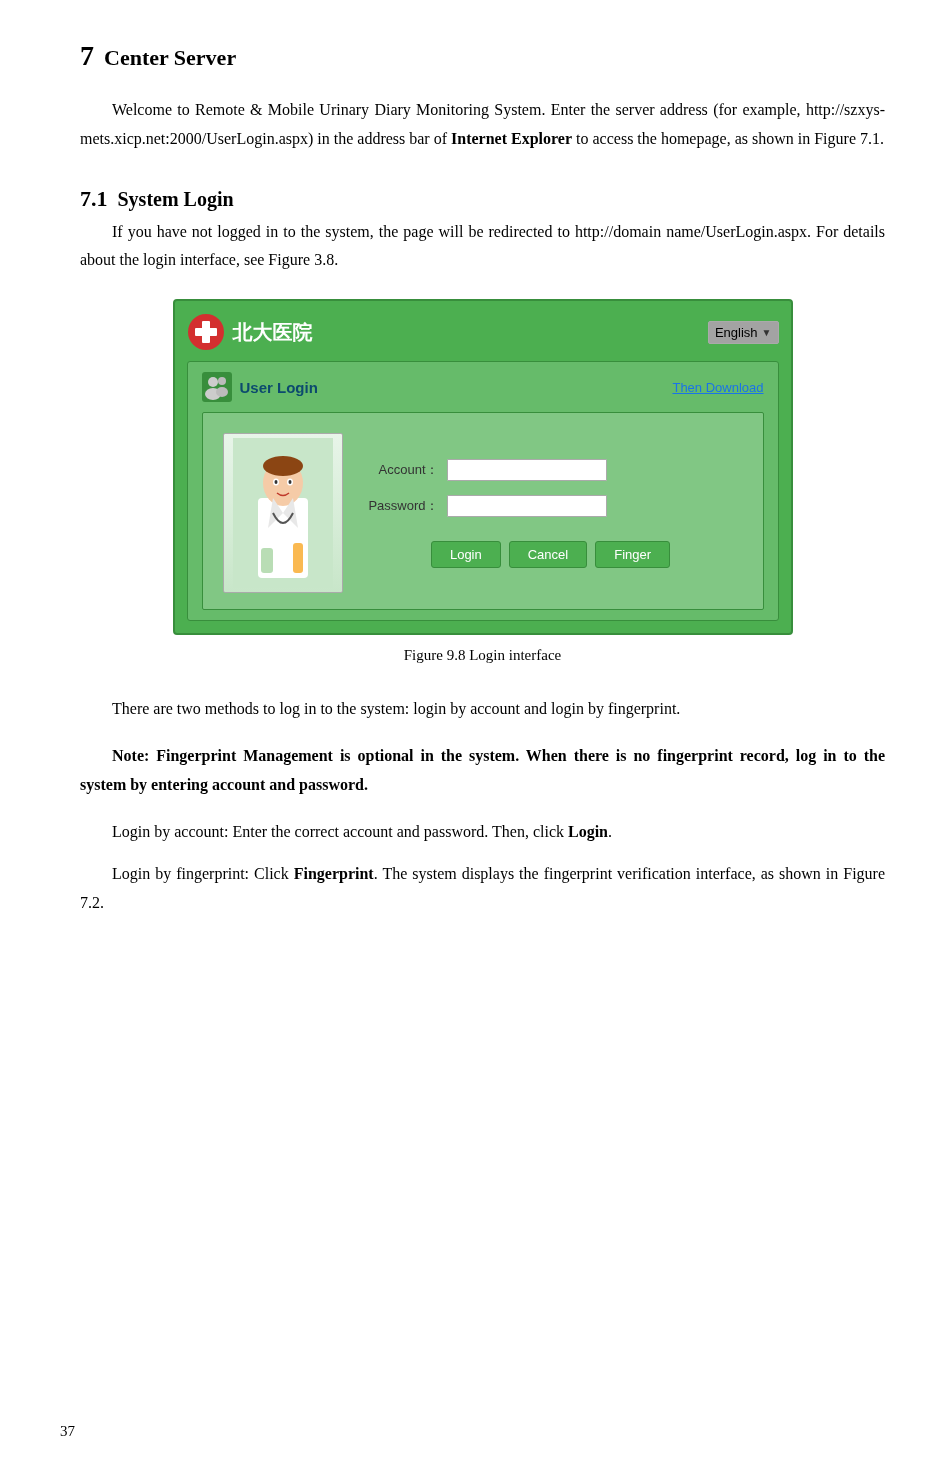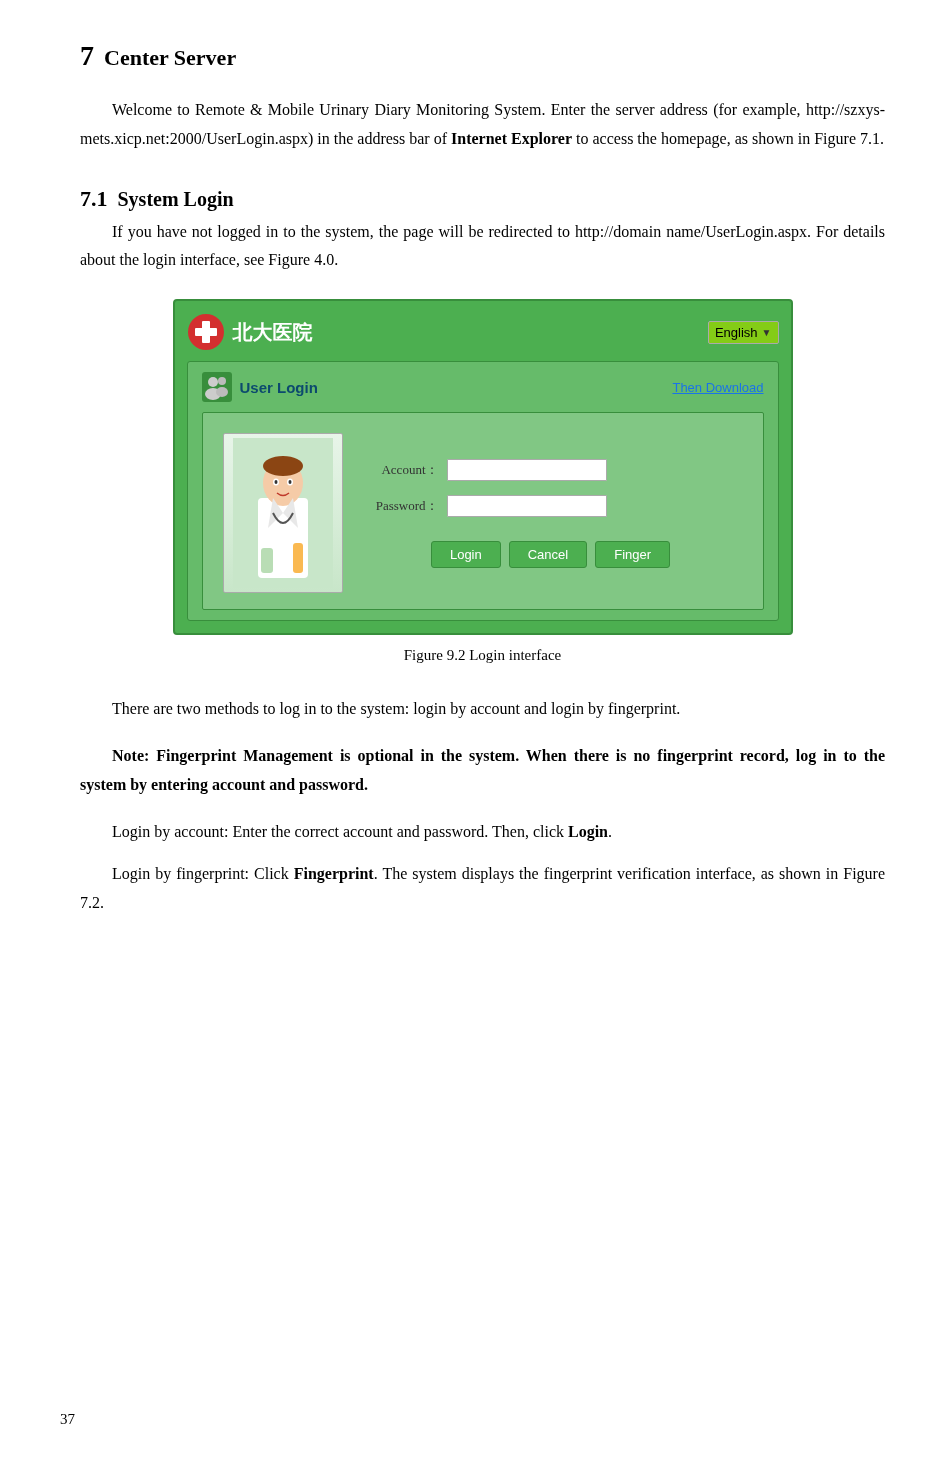--- a/index.html
+++ b/index.html
@@ -8,21 +8,21 @@
       font-family: "Times New Roman", Times, serif;
       font-size: 16px;
       color: #000;
       padding: 40px 60px 40px 80px;
       max-width: 945px;
       min-height: 1460px;
       position: relative;
     }
     .page-number {
       position: absolute;
-      bottom: 32px;
+      bottom: 20px;
       left: 60px;
       font-size: 15px;
     }
     .chapter-heading {
       font-size: 22px;
       font-weight: bold;
       margin-bottom: 24px;
       display: flex;
       align-items: baseline;
       gap: 10px;
@@ -93,21 +93,21 @@
       width: 38px;
       height: 38px;
     }
     .hospital-name {
       color: #fff;
       font-size: 20px;
       font-weight: bold;
       font-family: "Microsoft YaHei", Arial, sans-serif;
     }
     .lang-select {
-      background: #84cc16;
+      background: #a3a3a3;
       border: 1px solid #aaa;
       padding: 3px 6px;
       font-size: 13px;
       border-radius: 2px;
       display: flex;
       align-items: center;
       gap: 4px;
     }
     .lang-arrow {
       font-size: 10px;
@@ -173,21 +173,20 @@
     .form-row {
       display: flex;
       align-items: center;
       gap: 8px;
     }
     .form-label {
       font-size: 13px;
       color: #333;
       width: 80px;
       text-align: right;
-      font-family: Liberation Serif, serif;
     }
     .form-input {
       border: 1px solid #aaa;
       background: #fff;
       width: 160px;
       height: 22px;
       border-radius: 1px;
     }
     .button-row {
       display: flex;
@@ -229,21 +228,21 @@
   <strong>Internet Explorer</strong>
   <span> to access the homepage, as shown in Figure 7.1.</span>
 </p>
 
 <div class="section-heading">
   <span class="section-number">7.1</span>
   <span>System Login</span>
 </div>
 
 <p class="paragraph">
-  <span>If you have not logged in to the system, the page will be redirected to http://domain name/UserLogin.aspx. For details about the login interface, see Figure 4.0.</span>
+  <span>If you have not logged in to the system, the page will be redirected to http://domain name/UserLogin.aspx. For details about the login interface, see Figure 3.8.</span>
 </p>
 
 <div class="figure-container">
   <div class="login-box">
 
     <div class="login-header">
       <div class="hospital-logo">
 
         <svg class="cross-icon" viewBox="0 0 38 38">
           <circle cx="19" cy="19" r="18" fill="#d32f2f"></circle>
@@ -315,21 +314,21 @@
           </div>
           <div class="button-row">
             <button class="btn">Login</button>
             <button class="btn">Cancel</button>
             <button class="btn">Finger</button>
           </div>
         </div>
       </div>
     </div>
   </div>
-  <p class="figure-caption">Figure 9.2 Login interface</p>
+  <p class="figure-caption">Figure 9.8 Login interface</p>
 </div>
 
 <p class="paragraph">
   <span>There are two methods to log in to the system: login by account and login by fingerprint.</span>
 </p>
 
 <p class="note-paragraph">
   <span>Note:  Fingerprint Management is optional in the system.  When there is no fingerprint record, log in to the system by entering account and password.</span>
 </p>
 

